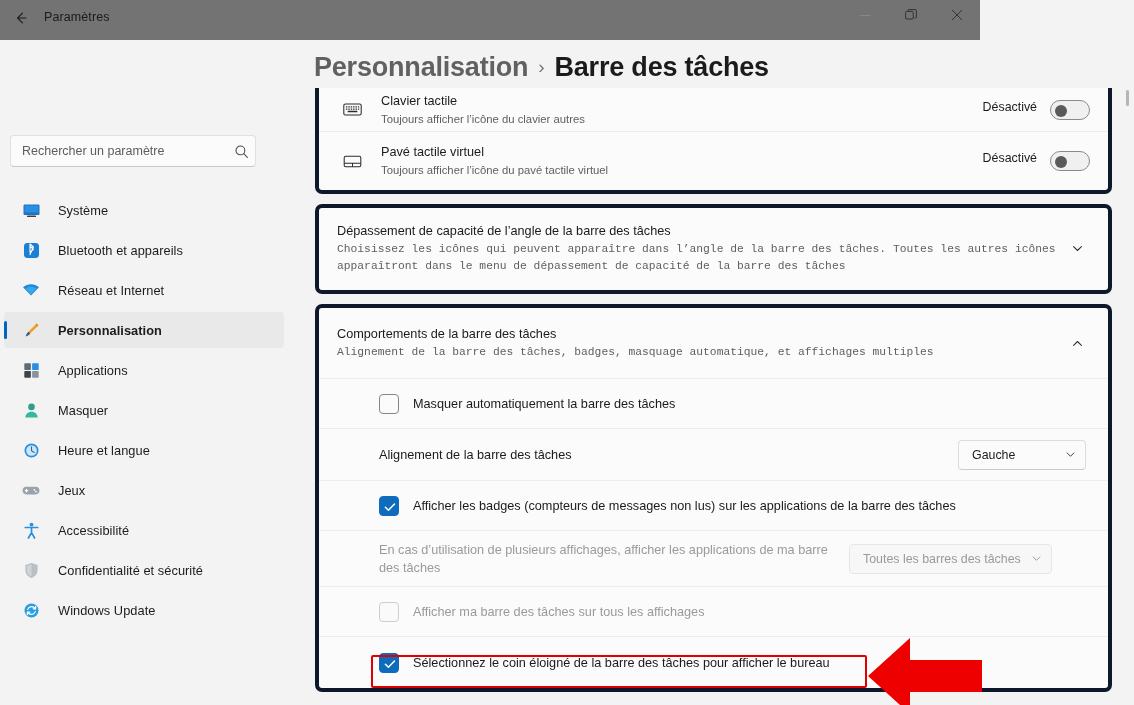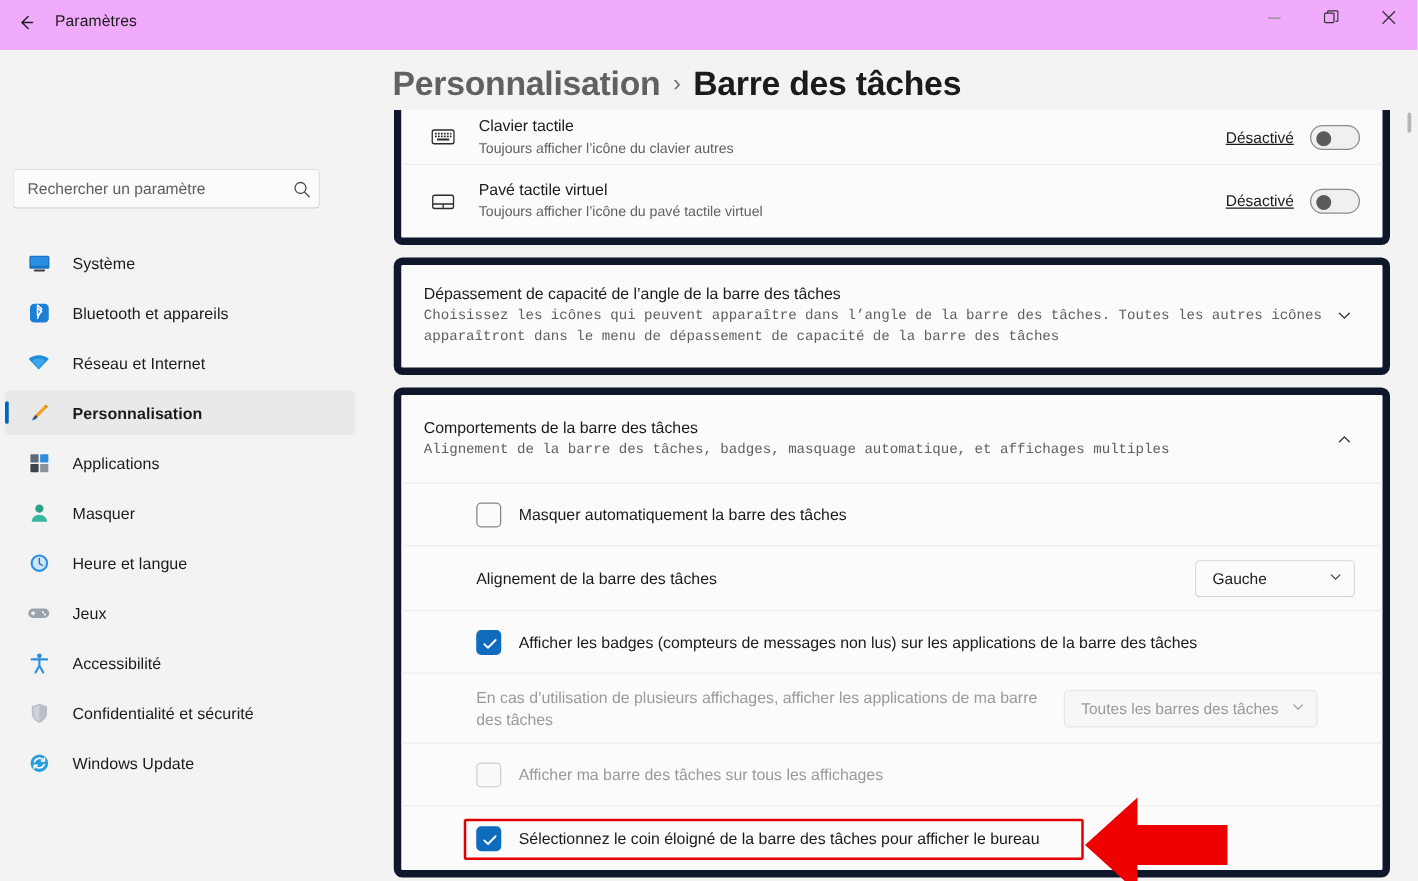--- a/index.html
+++ b/index.html
@@ -8,22 +8,22 @@
     overflow: hidden;
     background: #f3f3f3;
     font-family: "Liberation Sans", sans-serif;
     color: #1b1b1b;
     -webkit-font-smoothing: antialiased;
   }
   #app { position: relative; width: 1134px; height: 705px; background: #f3f3f3; }
 
   
   .titlebar {
-    position: absolute; top: 0; left: 0; width: 1134px; height: 40px;
-    background: #f0abfc;
+    position: absolute; top: 0; left: 0; width: 980px; height: 40px;
+    background: #737373;
   }
   .back-btn {
     position: absolute; left: 6px; top: 6px; width: 30px; height: 28px;
     display: flex; align-items: center; justify-content: center;
     border-radius: 4px; cursor: pointer;
   }
   .titlebar-title {
     position: absolute; left: 44px; top: 10px;
     font-size: 12.5px; color: #1b1b1b; letter-spacing: .1px;
   }
@@ -75,35 +75,35 @@
     font-size: 27px; letter-spacing: -.2px;
   }
   .crumb-parent { color: #616161; font-weight: 600; }
   .crumb-sep { color: #767676; font-size: 19px; margin: 0 10px; position: relative; top: -3px; font-weight: 400;}
   .crumb-current { color: #1b1b1b; font-weight: 700; }
 
   .scrollarea {
     position: absolute; left: 0; top: 48px; width: 834px; height: 617px; overflow: hidden;
   }
   .card {
-    background: #fbfbfb; border: 6px solid #0f172a; border-radius: 7px;
+    background: #fbfbfb; border: 4px solid #0f172a; border-radius: 7px;
     margin: 0 22px 5px 15px; overflow: hidden;
   }
   .card.partial { border-radius: 0 0 7px 7px; border-top: 0; }
 
   .row {
     display: flex; align-items: center; min-height: 58px;
     padding: 0 18px 0 22px; border-bottom: 1px solid #ededed;
   }
   .row:last-child { border-bottom: 0; }
   .row-ico { width: 22px; height: 22px; flex: 0 0 22px; margin-right: 18px; display:flex; align-items:center; justify-content:center;}
   .row-text { flex: 1; min-width: 0; }
   .row-title { font-size: 12.7px; color: #1b1b1b; line-height: 17px; }
   .row-sub { font-size: 11.3px; color: #5f5f5f; line-height: 16px; margin-top: 1px; }
-  .row-right { display: flex; align-items: center; gap: 13px; flex: 0 0 auto; text-decoration: underline; }
+  .row-right { display: flex; align-items: flex-start; gap: 13px; flex: 0 0 auto; }
   .toggle-label { font-size: 12.4px; color: #1b1b1b; }
 
   .toggle {
     width: 40px; height: 20px; border-radius: 11px; background: #f0f0f0;
     border: 1px solid #8a8a8a; position: relative; cursor: pointer; flex: 0 0 40px;
   }
   .toggle .knob {
     position: absolute; left: 4px; top: 4px; width: 12px; height: 12px;
     border-radius: 50%; background: #5a5a5a;
   }

